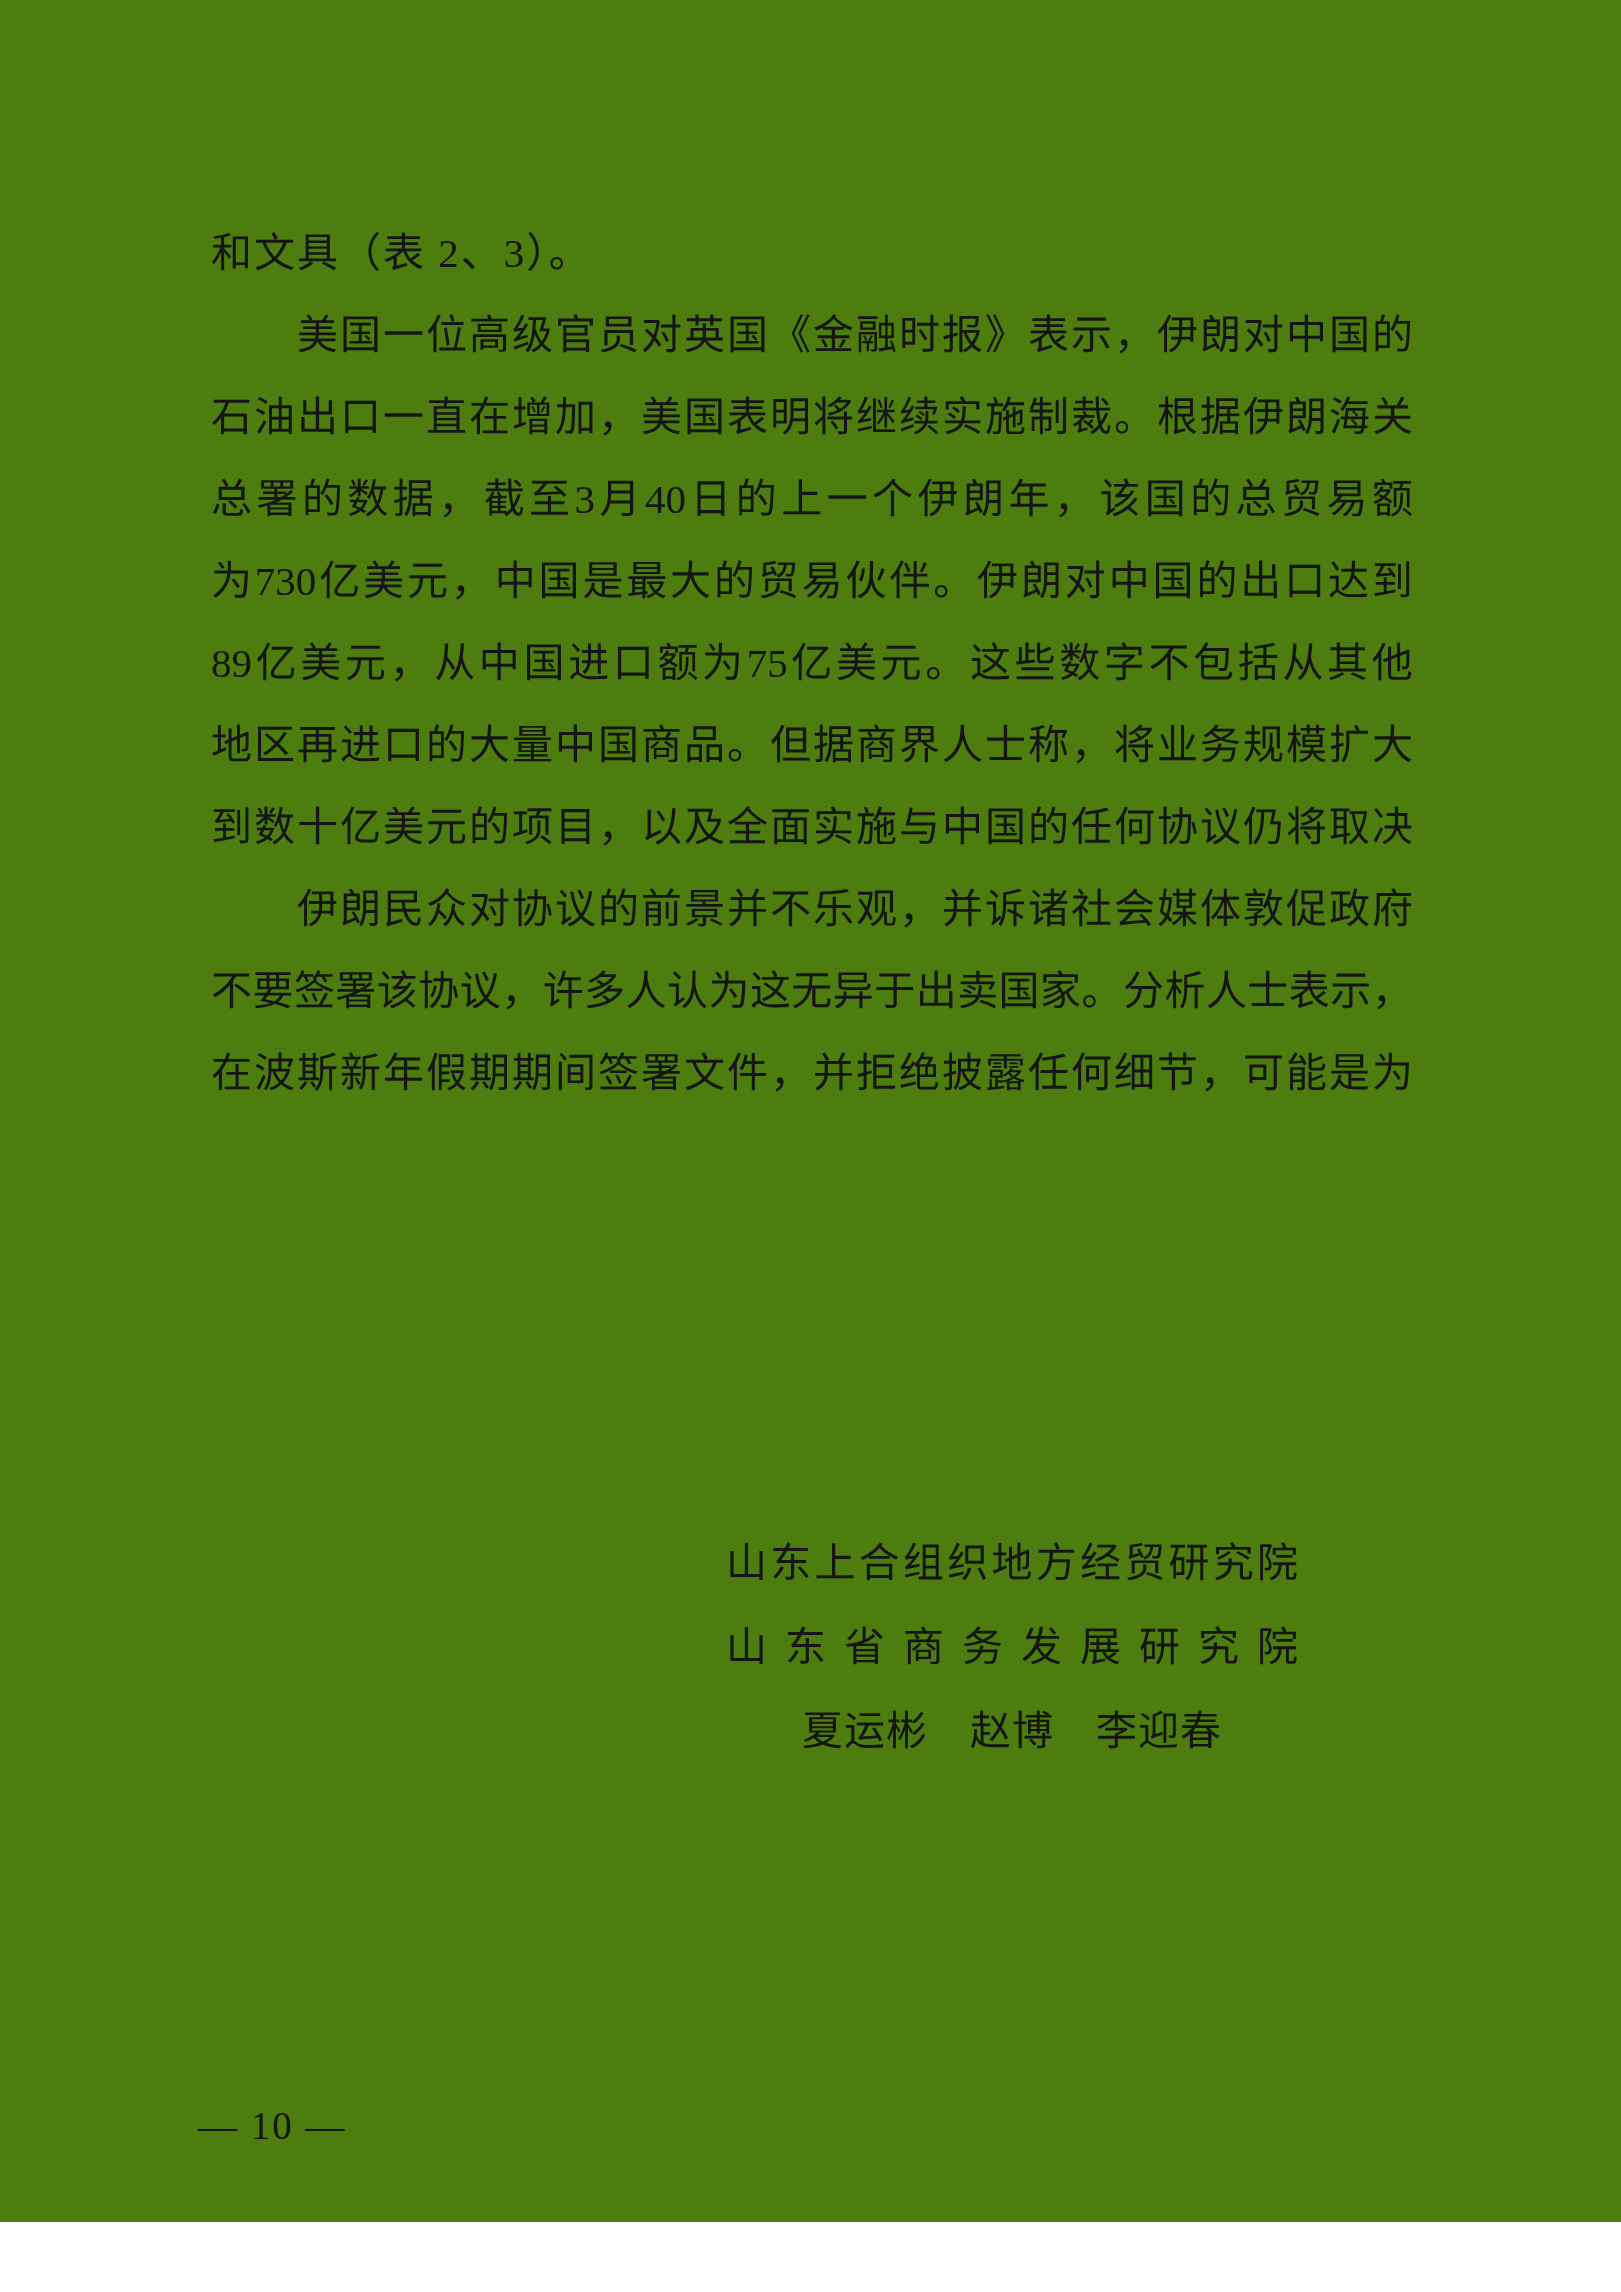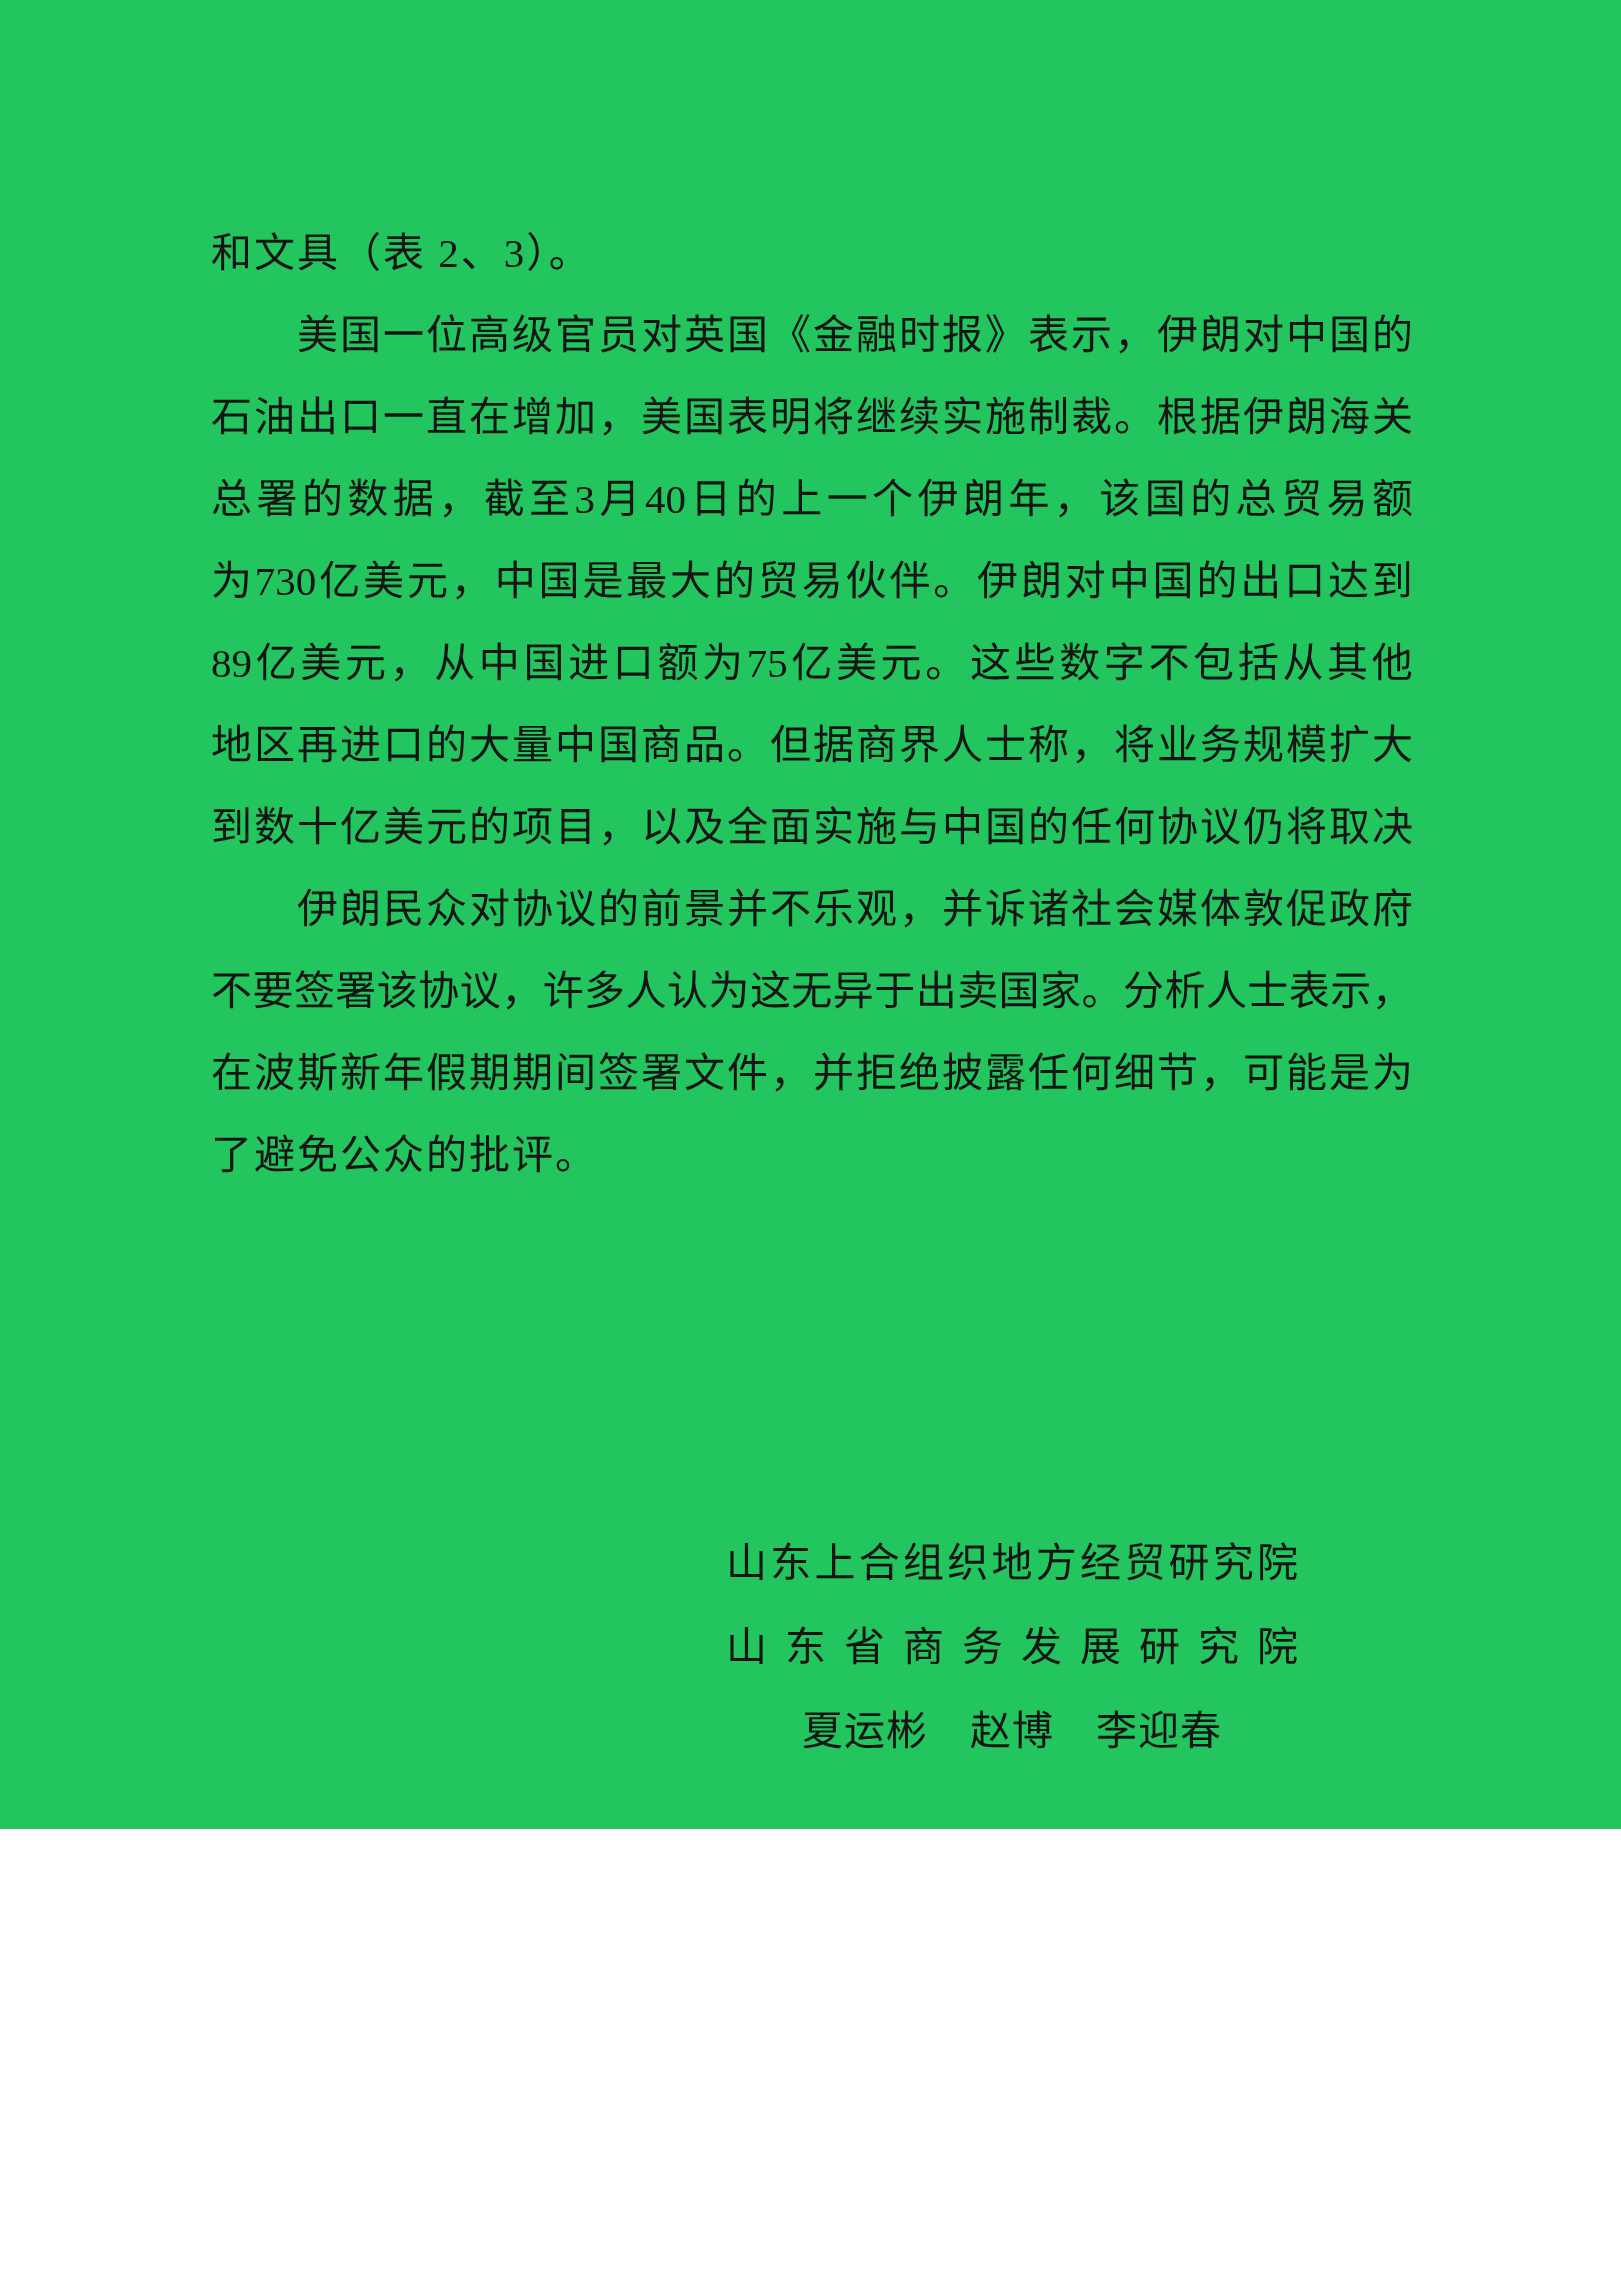--- a/index.html
+++ b/index.html
@@ -3,22 +3,22 @@
 <meta charset="utf-8">
 <style>
   html, body {
     margin: 0;
     padding: 0;
     background: #ffffff;
   }
   .page {
     position: relative;
     width: 1621px;
-    height: 1829px;
-    background: #22c55e;
+    height: 2222px;
+    background: #4d7c0f;
     overflow: hidden;
     font-family: "Liberation Serif", "DejaVu Serif", serif;
     color: #151515;
   }
   .body-text {
     position: absolute;
     left: 211px;
     top: 212px;
     width: 1202px;
     font-size: 41px;
@@ -358,21 +358,20 @@
         <span>任</span>
         <span>何</span>
         <span>细</span>
         <span>节</span>
         <span>，</span>
         <span>可</span>
         <span>能</span>
         <span>是</span>
         <span>为</span>
       </div>
-    <div class="line pend">了避免公众的批评。</div>
   </div>
 
   <div class="signature">
     <div class="sig-line jline">
         <span>山</span>
         <span>东</span>
         <span>上</span>
         <span>合</span>
         <span>组</span>
         <span>织</span>

